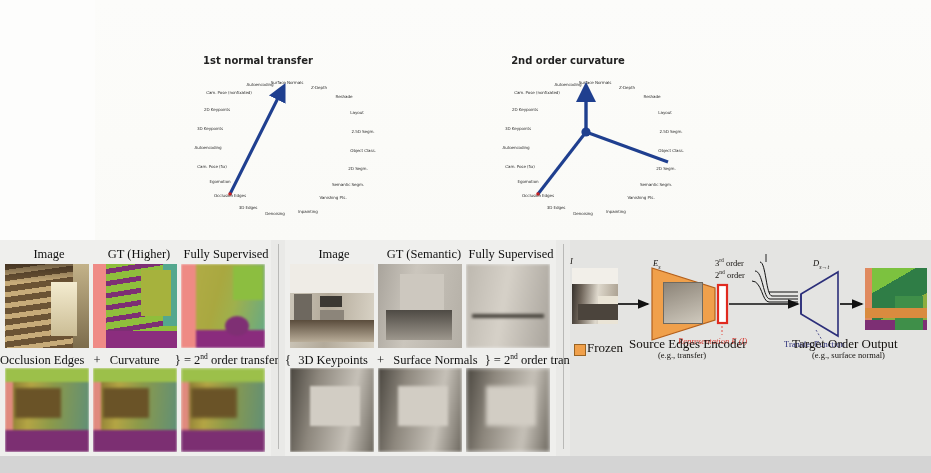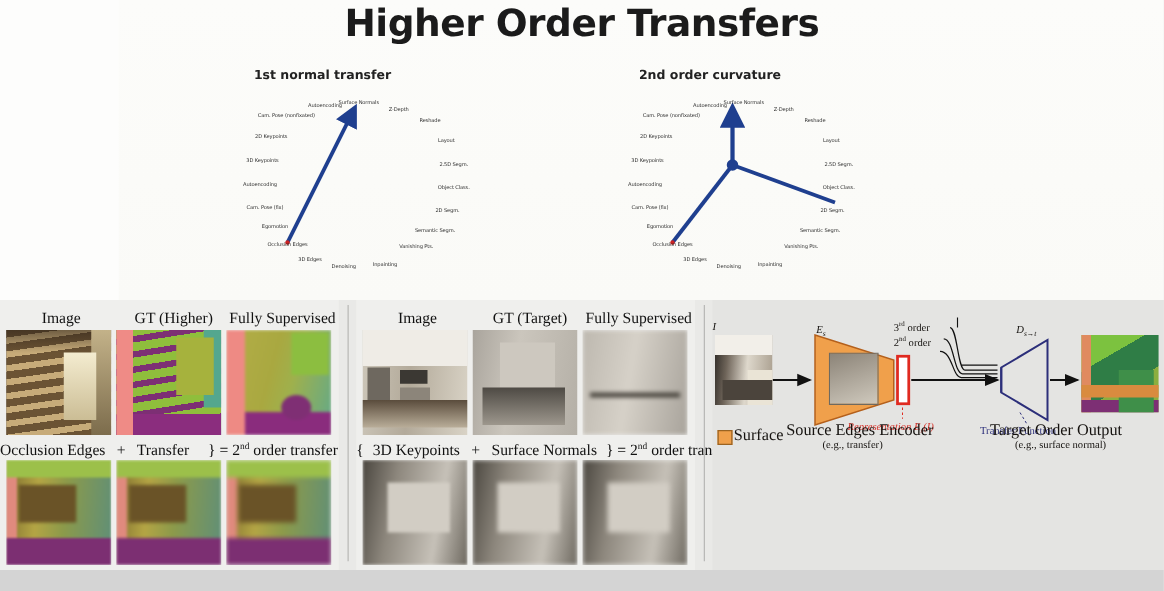--- a/index.html
+++ b/index.html
@@ -247,21 +247,20 @@
   }
 </style>
 </head>
 <body>
 
 <div id="slide">
 
   <div class="top-area">
     <div class="wash"></div>
 
-    <div class="deck-title">Higher Order Transfers</div>
 
     <div class="sub-title" id="sub-1">1st normal transfer</div>
     <div class="sub-title" id="sub-2">2nd order curvature</div>
 
     <div class="wheel" id="wheel-1">
       <svg width="210" height="170" viewBox="0 0 210 170">
         <defs>
           <marker id="ah1" markerWidth="6" markerHeight="6" refX="4.2" refY="3" orient="auto">
             <path d="M0,0 L6,3 L0,6 z" fill="#1f3f8f"></path>
           </marker>
@@ -349,21 +348,21 @@
       <div class="thumb" style="left:181px;top:24px;">
         <div class="im-normal-pred">
             <div class="green"></div>
             <div class="blob"></div>
           </div>
       </div>
 
       <div class="row-caption" style="left:0px;top:112px;">
         <span>Occlusion Edges</span>
         <span style="padding:0 6px;">+</span>
-        <span>Transfer</span>
+        <span>Curvature</span>
         <span style="padding-left:12px;">} = 2</span><sup>nd</sup><span> order transfer</span>
       </div>
 
       <div class="thumb" style="left:5px;top:128px;">
         <div class="im-normal-b">
             <div class="top"></div>
             <div class="bar"></div>
           </div>
       </div>
       <div class="thumb" style="left:93px;top:128px;">
@@ -377,21 +376,21 @@
             <div class="top"></div>
             <div class="bar"></div>
           </div>
       </div>
     </div>
 
     <div class="divider" id="div-1"></div>
 
     <div class="panel" id="panel-mid">
       <div class="col-head" style="left:3px;">Image</div>
-      <div class="col-head" style="left:93px;">GT (Target)</div>
+      <div class="col-head" style="left:93px;">GT (Semantic)</div>
       <div class="col-head" style="left:180px;">Fully Supervised</div>
 
       <div class="thumb" style="left:5px;top:24px;">
         <div class="im-rgb-kitchen">
             <div class="fridge"></div>
             <div class="micro"></div>
             <div class="stove"></div>
             <div class="counter"></div>
           </div>
       </div>
@@ -502,21 +501,21 @@
     <div class="lab small blue" style="left:214px;top:99px;">Transfer Function</div>
 
     <div class="sch-thumb" style="left:295px;top:28px;width:62px;height:62px;">
       <div class="im-normal-out">
           <div class="greenbox"></div>
           <div class="orangeband"></div>
         </div>
     </div>
 
     <div class="legend-swatch" style="left:4px;top:104px;"></div>
-    <div class="lab big" style="left:17px;top:100px;">Surface</div>
+    <div class="lab big" style="left:17px;top:100px;">Frozen</div>
 
     <div class="lab big" style="left:59px;top:96px;">Source Edges Encoder</div>
     <div class="lab small" style="left:88px;top:110px;">(e.g., transfer)</div>
 
     <div class="lab big" style="left:222px;top:96px;">Target Order Output</div>
     <div class="lab small" style="left:242px;top:110px;">(e.g., surface normal)</div>
   </div>
 
   <div class="bottom-strip"></div>
 </div>

